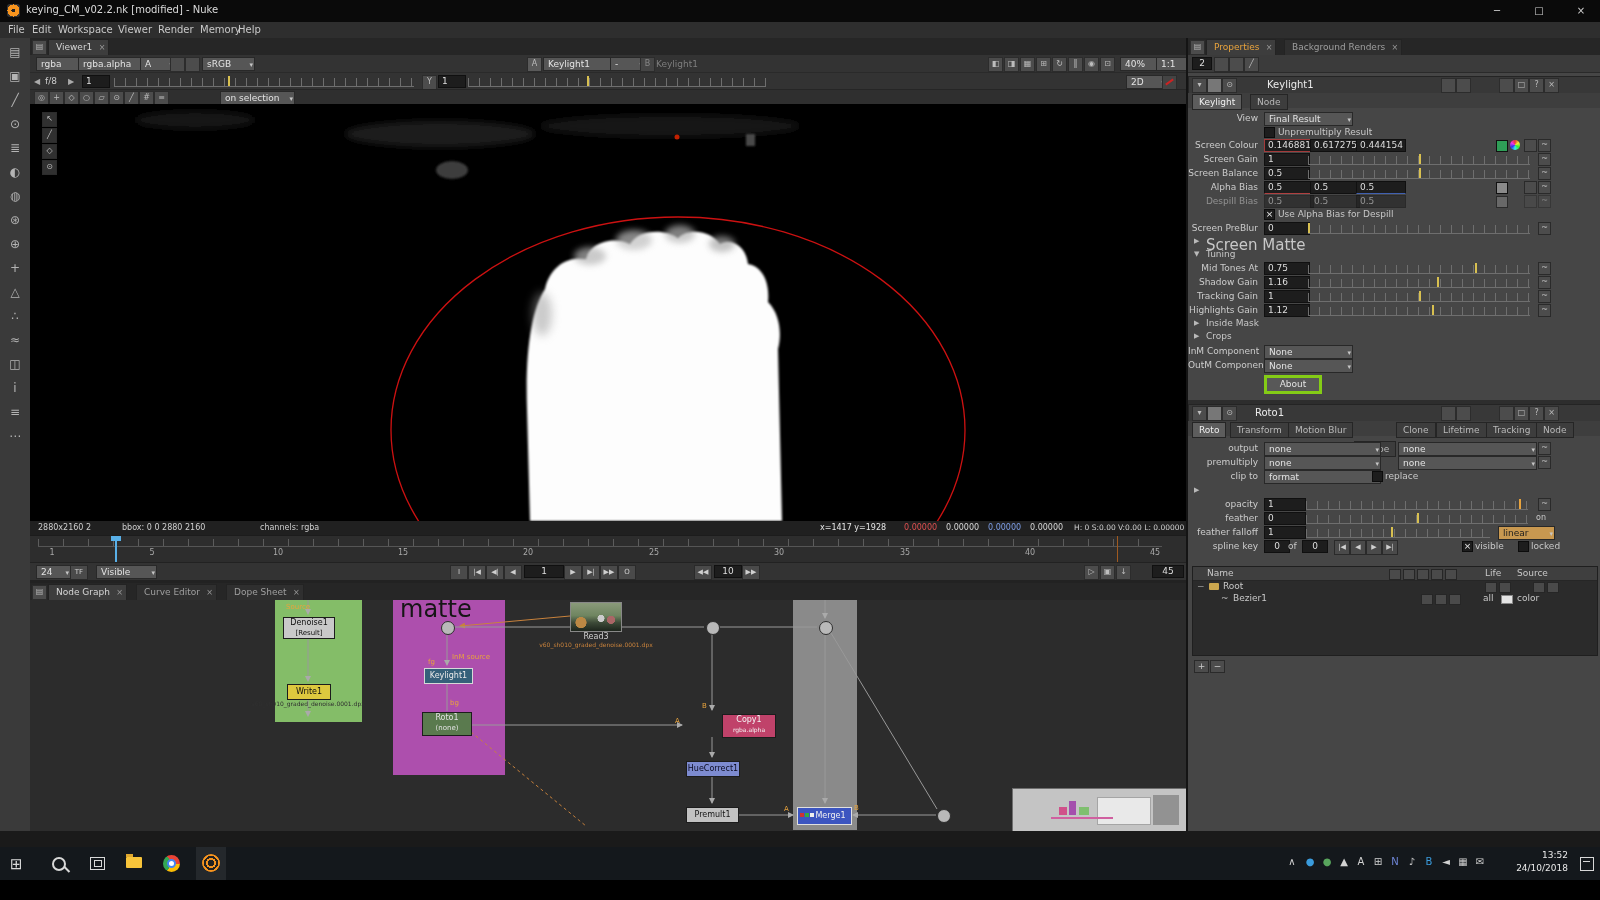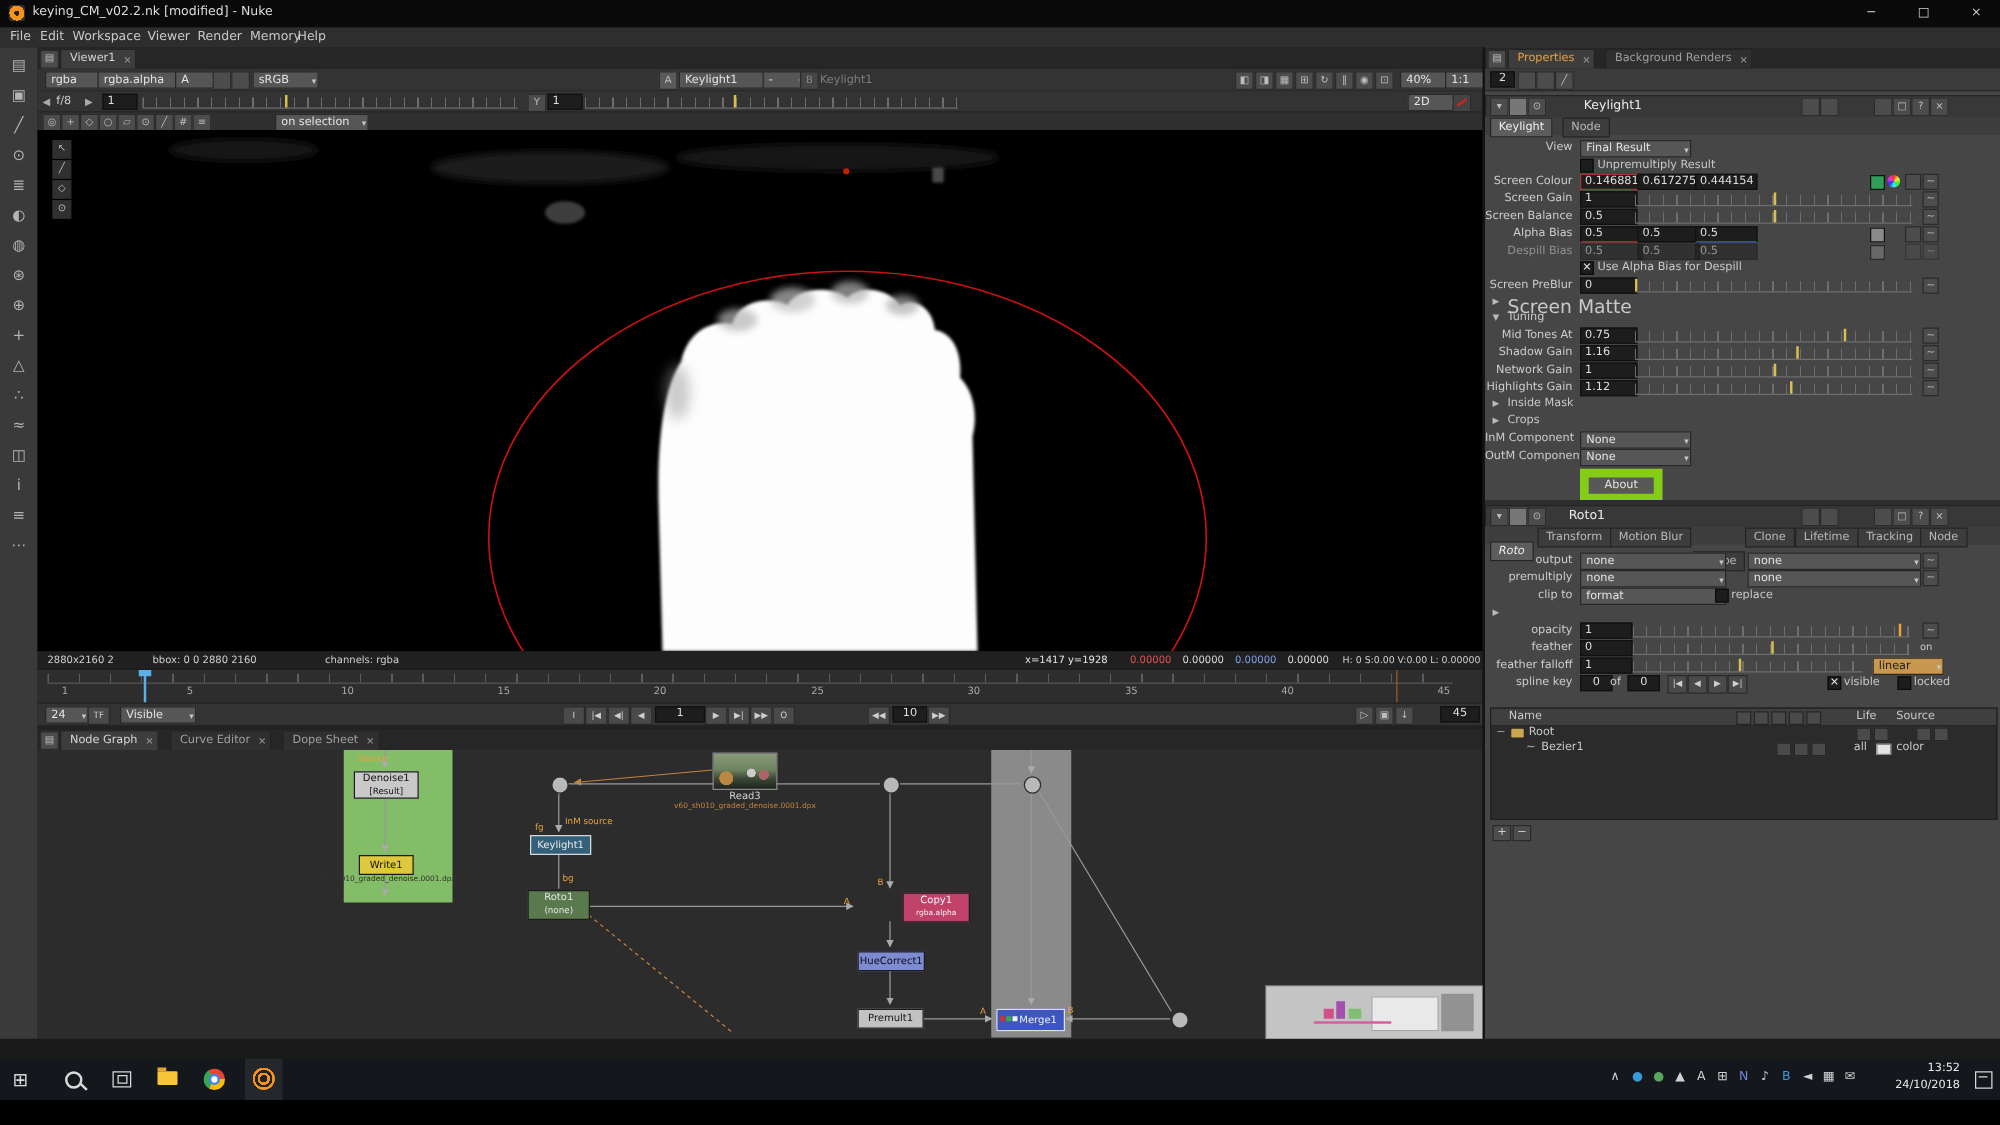--- a/index.html
+++ b/index.html
@@ -224,20 +224,23 @@
   <div class="abs" style="left:30px;top:583px;width:1156px;height:17px;background:#262626;">
     <span class="ic" style="left:2px;top:2px;">▤</span>
     <span class="vtab" style="left:18px;top:1px;"><span>Node Graph</span><span class="tclose">×</span></span>
     <span class="vtab" style="left:106px;top:1px;background:#2f2f2f;color:#9f9f9f;"><span>Curve Editor</span><span class="tclose">×</span></span>
     <span class="vtab" style="left:196px;top:1px;background:#2f2f2f;color:#9f9f9f;"><span>Dope Sheet</span><span class="tclose">×</span></span>
   </div>
 
   <div class="abs" style="left:30px;top:600px;width:1156px;height:231px;background:#2c2c2c;overflow:hidden;">
 
     <div class="bd" style="left:245px;top:0;width:87px;height:122px;background:#84bd68;z-index:0;"></div>
+    <div class="bd" style="left:363px;top:-7px;width:112px;height:182px;background:#ad4fad;z-index:0;">
+      <span style="position:absolute;left:7px;top:2px;font-size:24px;color:#161616;">matte</span>
+    </div>
     <div class="bd" style="left:763px;top:-3px;width:64px;height:233px;background:#8a8a8a;z-index:0;"></div>
 
     <svg width="1156" height="231" style="position:absolute;left:0;top:0;z-index:1;">
       <defs>
         <marker id="m" markerWidth="6" markerHeight="6" refX="5" refY="3" orient="auto">
             <path d="M0,0L6,3L0,6Z" fill="#aaaaaa"></path>
           </marker>
         <marker id="mo" markerWidth="6" markerHeight="6" refX="5" refY="3" orient="auto">
             <path d="M0,0L6,3L0,6Z" fill="#c8823c"></path>
           </marker>
@@ -420,21 +423,21 @@
       </span>
     <span class="anim" style="left:350px;top:224px;">~</span>
 
     <span class="plbl" style="left:0;top:239px;">Shadow Gain</span>
     <span class="fld" style="left:76px;top:238px;width:38px;">1.16</span>
     <span class="ruler" style="left:120px;top:241px;width:222px;">
         <i class="mk" style="left:58%"></i>
       </span>
     <span class="anim" style="left:350px;top:238px;">~</span>
 
-    <span class="plbl" style="left:0;top:253px;">Network Gain</span>
+    <span class="plbl" style="left:0;top:253px;">Tracking Gain</span>
     <span class="fld" style="left:76px;top:252px;width:38px;">1</span>
     <span class="ruler" style="left:120px;top:255px;width:222px;">
         <i class="mk" style="left:50%"></i>
       </span>
     <span class="anim" style="left:350px;top:252px;">~</span>
 
     <span class="plbl" style="left:0;top:267px;">Highlights Gain</span>
     <span class="fld" style="left:76px;top:266px;width:38px;">1.12</span>
     <span class="ruler" style="left:120px;top:269px;width:222px;">
         <i class="mk" style="left:56%"></i>
@@ -444,38 +447,38 @@
     <span class="tri" style="left:6px;top:281px;">▶</span>
     <span class="abs" style="left:18px;top:280px;font-size:9px;">Inside Mask</span>
     <span class="tri" style="left:6px;top:294px;">▶</span>
     <span class="abs" style="left:18px;top:293px;font-size:9px;">Crops</span>
 
     <span class="plbl" style="left:0;top:308px;">InM Component</span>
     <span class="dd" style="left:76px;top:307px;width:72px;">None</span>
     <span class="plbl" style="left:0;top:322px;">OutM Component</span>
     <span class="dd" style="left:76px;top:321px;width:72px;">None</span>
 
-    <span class="abs" style="left:76px;top:337px;width:52px;height:13px;background:#585858;border:7px solid #84cc16;text-align:center;line-height:13px;font-size:9px;color:#e2e2e2;">About</span>
+    <span class="abs" style="left:76px;top:337px;width:52px;height:13px;background:#585858;border:3px solid #84cc16;text-align:center;line-height:13px;font-size:9px;color:#e2e2e2;">About</span>
 
     <div class="abs" style="left:0;top:362px;width:412px;height:4px;background:#2d2d2d;"></div>
 
     <div class="abs" style="left:0;top:366px;width:412px;height:16px;background:#383838;border:1px solid #242424;">
       <span class="ic" style="left:3px;top:1px;">▾</span>
       <span class="ic" style="left:18px;top:1px;background:#777;"></span>
       <span class="ic" style="left:33px;top:1px;">⊙</span>
       <span class="abs" style="left:66px;top:2px;font-size:10px;color:#ebebeb;">Roto1</span>
       <span class="ic" style="left:252px;top:1px;"></span>
       <span class="ic" style="left:267px;top:1px;"></span>
       <span class="ic" style="left:310px;top:1px;"></span>
       <span class="ic" style="left:325px;top:1px;">□</span>
       <span class="ic" style="left:340px;top:1px;">?</span>
       <span class="ic" style="left:355px;top:1px;">×</span>
     </div>
     <div class="abs" style="left:0;top:383px;width:412px;height:15px;background:#3e3e3e;">
-      <span class="ptab on" style="left:4px;top:12px;font-style:italic;">Roto</span>
+      <span class="ptab on" style="left:4px;top:1px;">Roto</span>
       <span class="ptab" style="left:42px;top:1px;">Transform</span>
       <span class="ptab" style="left:100px;top:1px;">Motion Blur</span>
       <span class="ptab" style="left:166px;top:1px;margin-top:19px;">Shape</span>
       <span class="ptab" style="left:208px;top:1px;">Clone</span>
       <span class="ptab" style="left:248px;top:1px;">Lifetime</span>
       <span class="ptab" style="left:298px;top:1px;">Tracking</span>
       <span class="ptab" style="left:348px;top:1px;">Node</span>
     </div>
 
     <span class="plbl" style="left:0;top:405px;">output</span>

